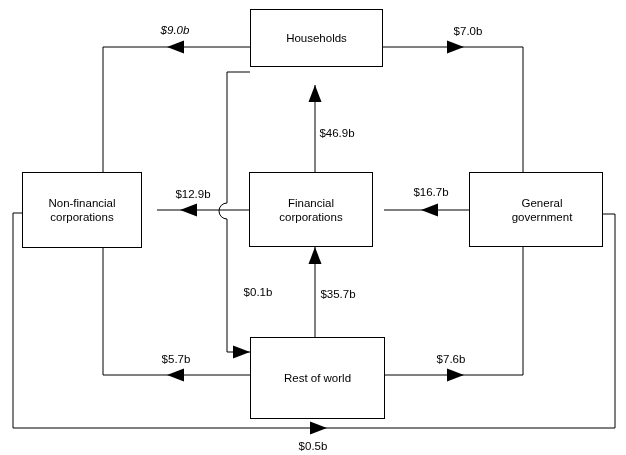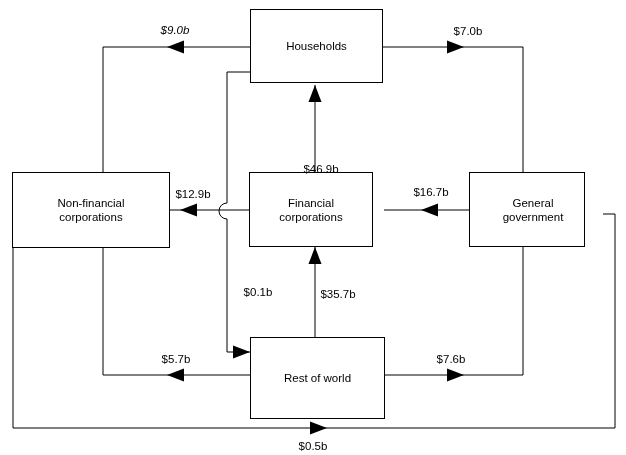--- a/index.html
+++ b/index.html
@@ -41,35 +41,35 @@
     align-items: center;
     justify-content: center;
     text-align: center;
     font-size: 11.5px;
     line-height: 14px;
   }
   .node span {
     display: inline-block;
     max-width: 102px;
   }
-  .node-households { left: 250px; top: 9px;   width: 133px; height: 74px; }
-  .node-nfc        { left: 12px;  top: 172px; width: 158px; height: 76px; }
+  .node-households { left: 250px; top: 9px;   width: 133px; height: 58px; }
+  .node-nfc        { left: 22px;  top: 172px; width: 120px; height: 76px; }
   .node-fin        { left: 249px; top: 172px; width: 124px; height: 75px; }
-  .node-gg         { left: 469px; top: 172px; width: 116px; height: 75px; padding-left: 12px; }
+  .node-gg         { left: 469px; top: 172px; width: 134px; height: 75px; padding-left: 12px; }
   .node-row        { left: 250px; top: 337px; width: 135px; height: 82px; }
   .flow-label {
     position: absolute;
     font-size: 11.5px;
     line-height: 12px;
     white-space: nowrap;
     transform: translate(-50%, -50%);
   }
   .fl-9-0  { left: 175px; top: 30px; font-style: italic; }
   .fl-7-0  { left: 452px; top: 31px; margin-left: 16px; }
-  .fl-46-9 { left: 321px; top: 133px; margin-top: 36px; }
+  .fl-46-9 { left: 337px; top: 133px; }
   .fl-12-9 { left: 193px; top: 194px; }
   .fl-16-7 { left: 431px; top: 192px; }
   .fl-0-1  { left: 246px; top: 292px; margin-left: 12px; }
   .fl-35-7 { left: 338px; top: 294px; }
   .fl-5-7  { left: 176px; top: 359px; }
   .fl-7-6  { left: 451px; top: 359px; }
   .fl-0-5  { left: 313px; top: 446px; }
 </style>
 </head>
 <body>

